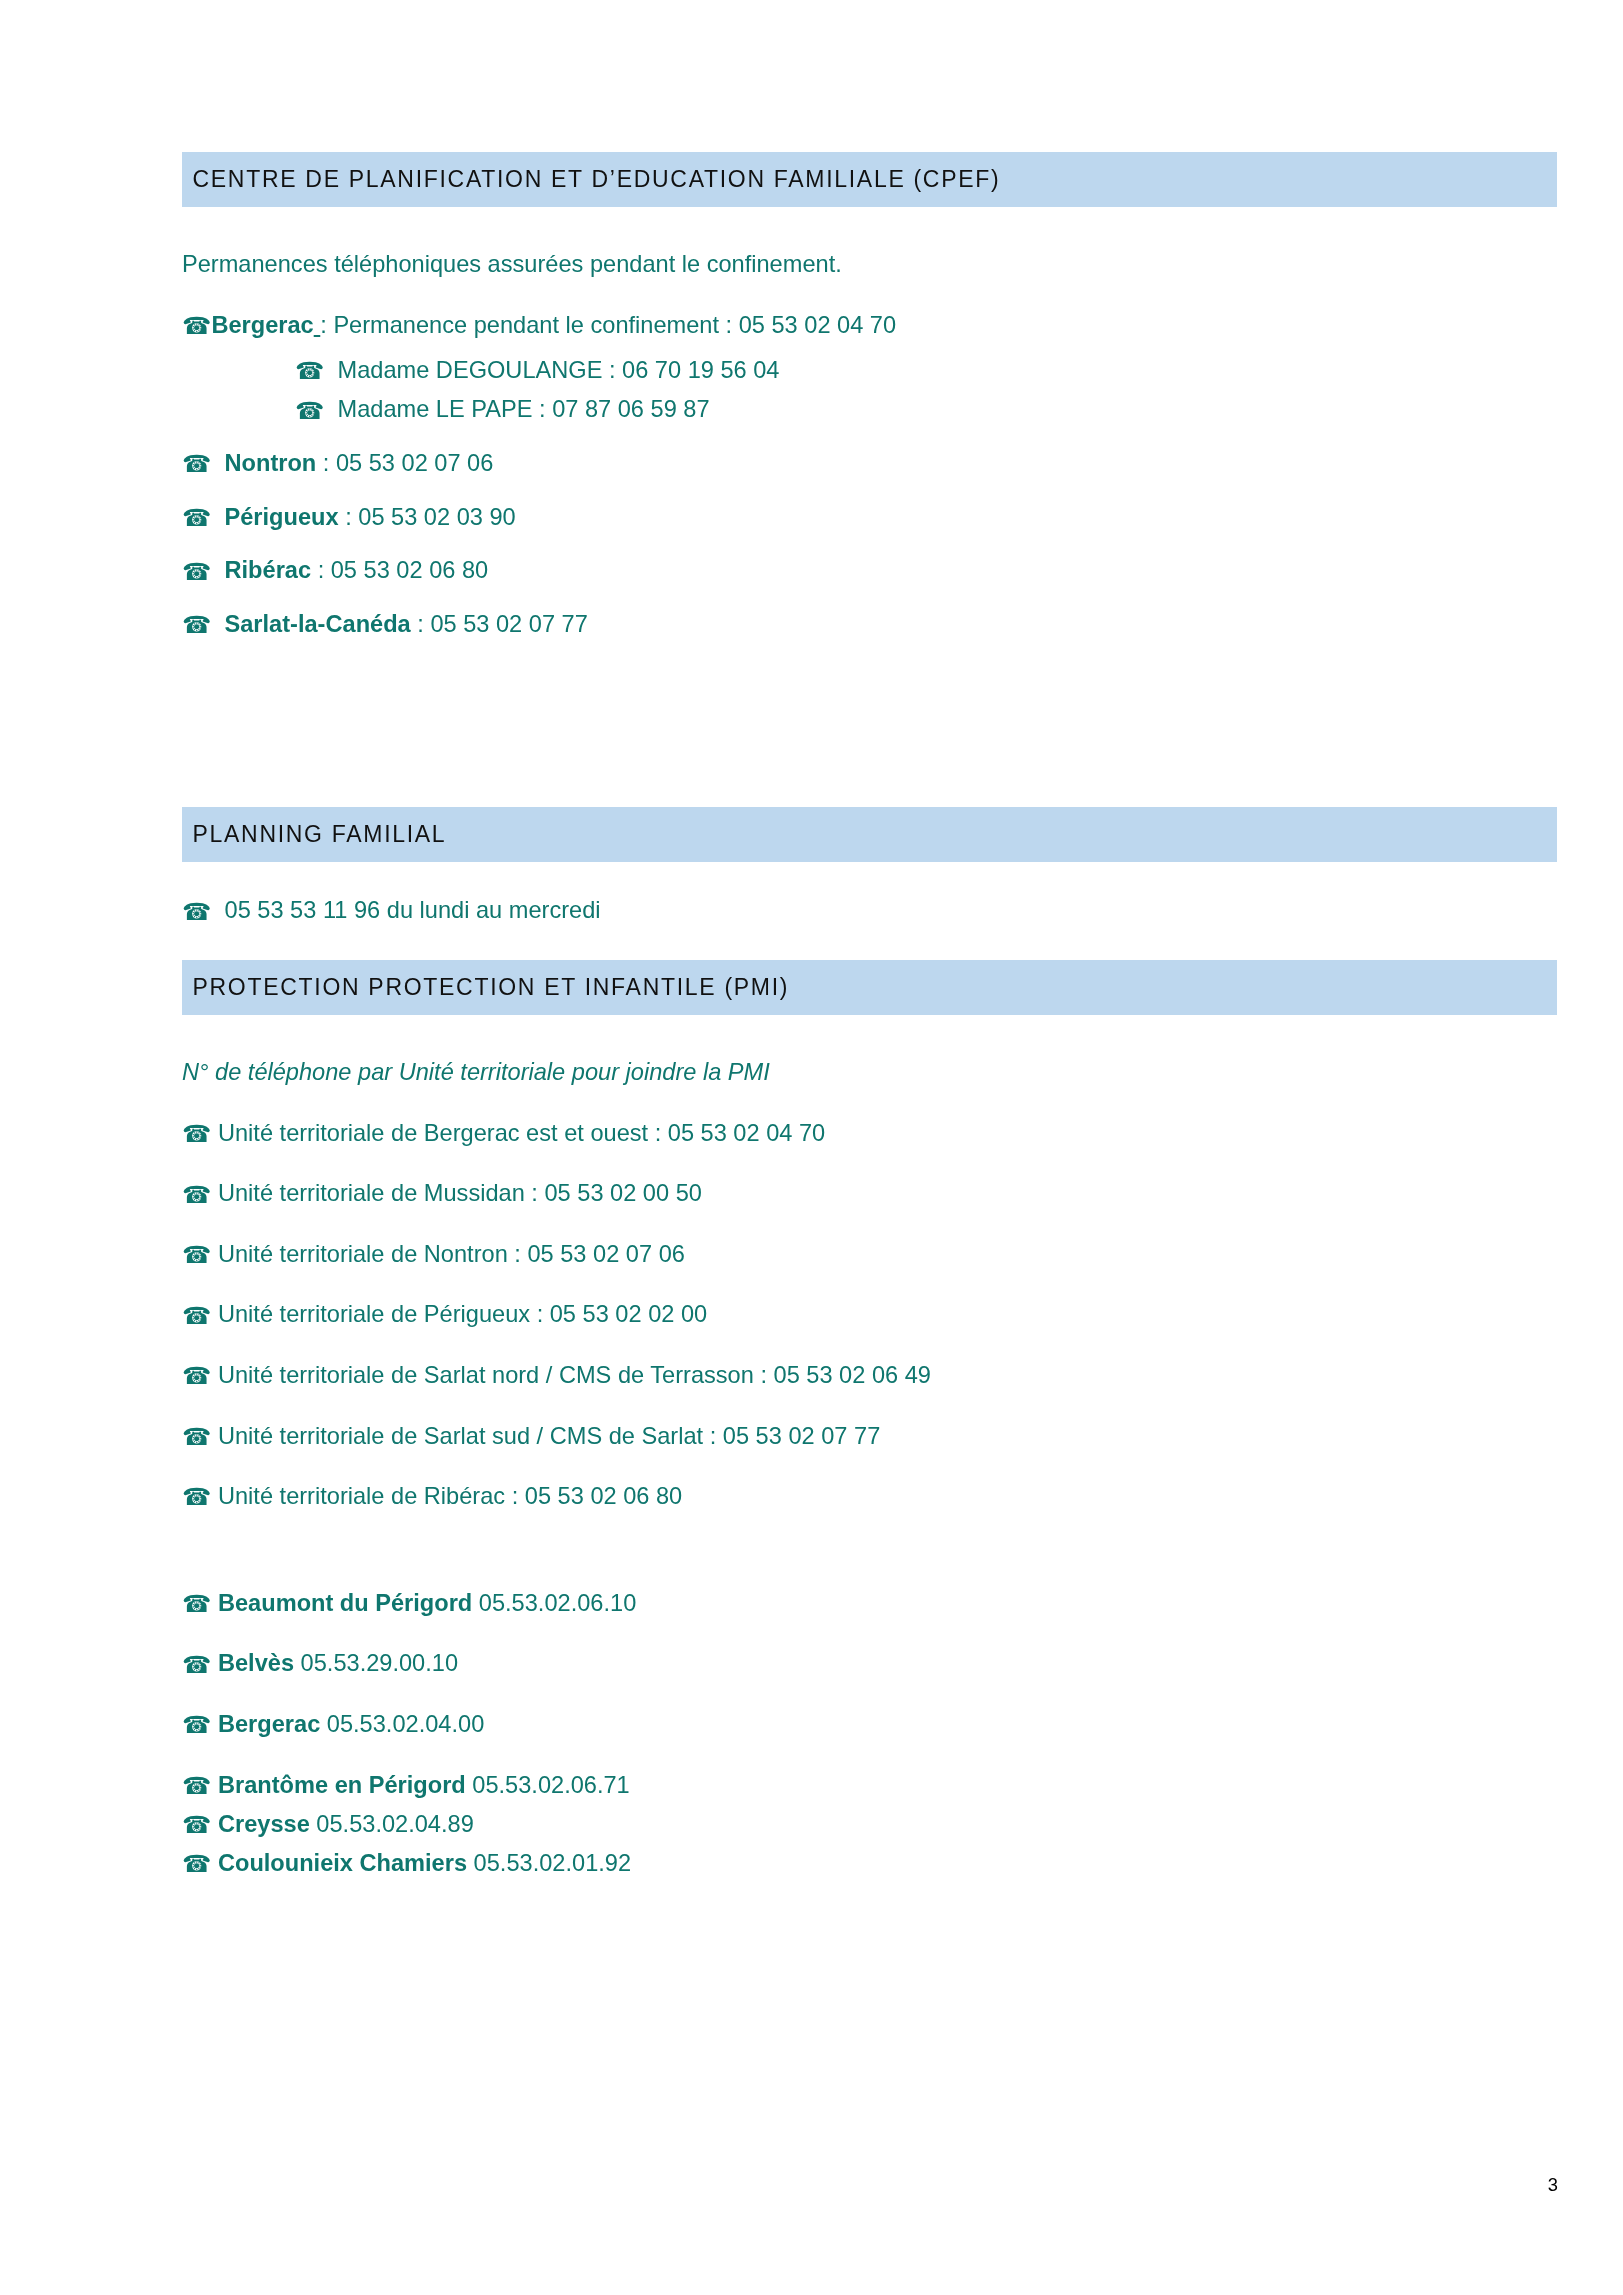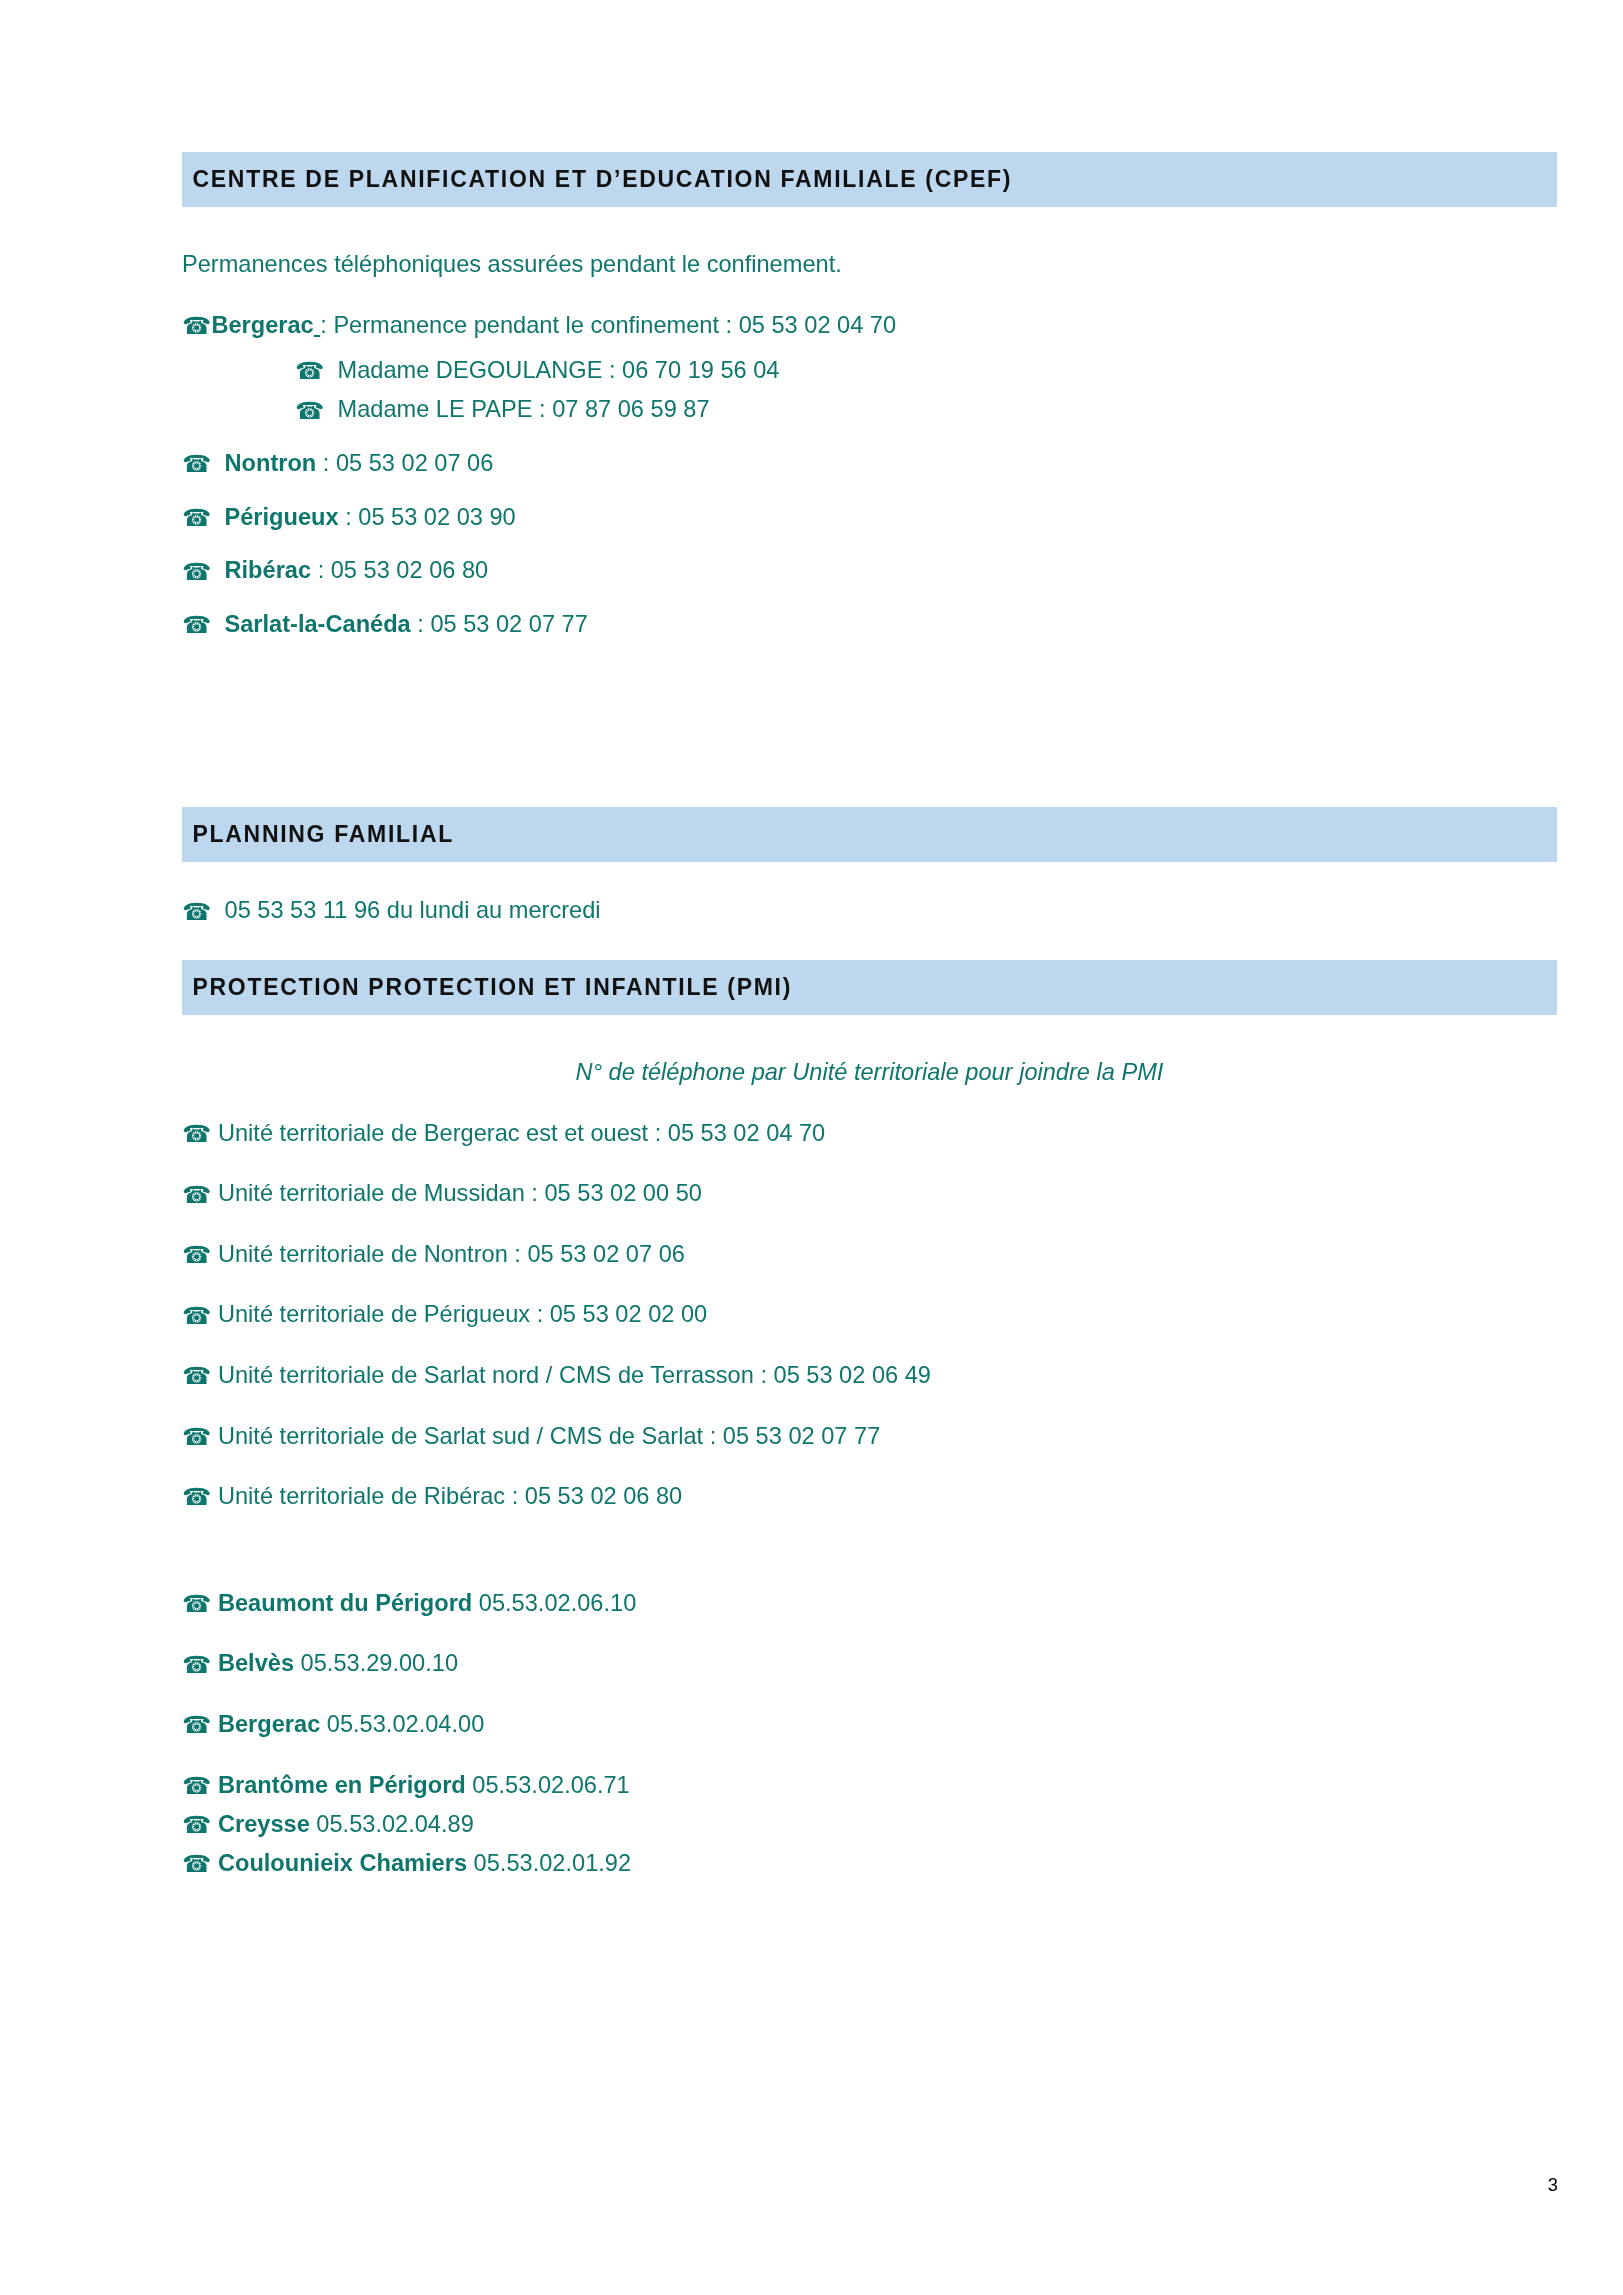--- a/index.html
+++ b/index.html
@@ -36,32 +36,32 @@
     height: 55px;
     box-sizing: border-box;
     display: flex;
     align-items: center;
     padding-left: 10.5px;
   }
   .section-head .head-text {
     font-size: 23px;
     letter-spacing: 1.7px;
     color: #111111;
-    font-weight: 700;
+    font-weight: 400;
     white-space: nowrap;
   }
 
   
   .para {
     font-size: 23.6px;
     line-height: 1.0;
     color: #0f766e;
     white-space: nowrap;
   }
-  .para.italic { font-style: italic; text-align: center; }
+  .para.italic { font-style: italic; }
 
   .phone-icon {
     font-family: "DejaVu Sans", sans-serif;
     font-size: 23.6px;
     line-height: 1;
     position: relative;
     top: 1.3px;
   }
   .bold { font-weight: bold; }
   .uline { text-decoration: underline; }

